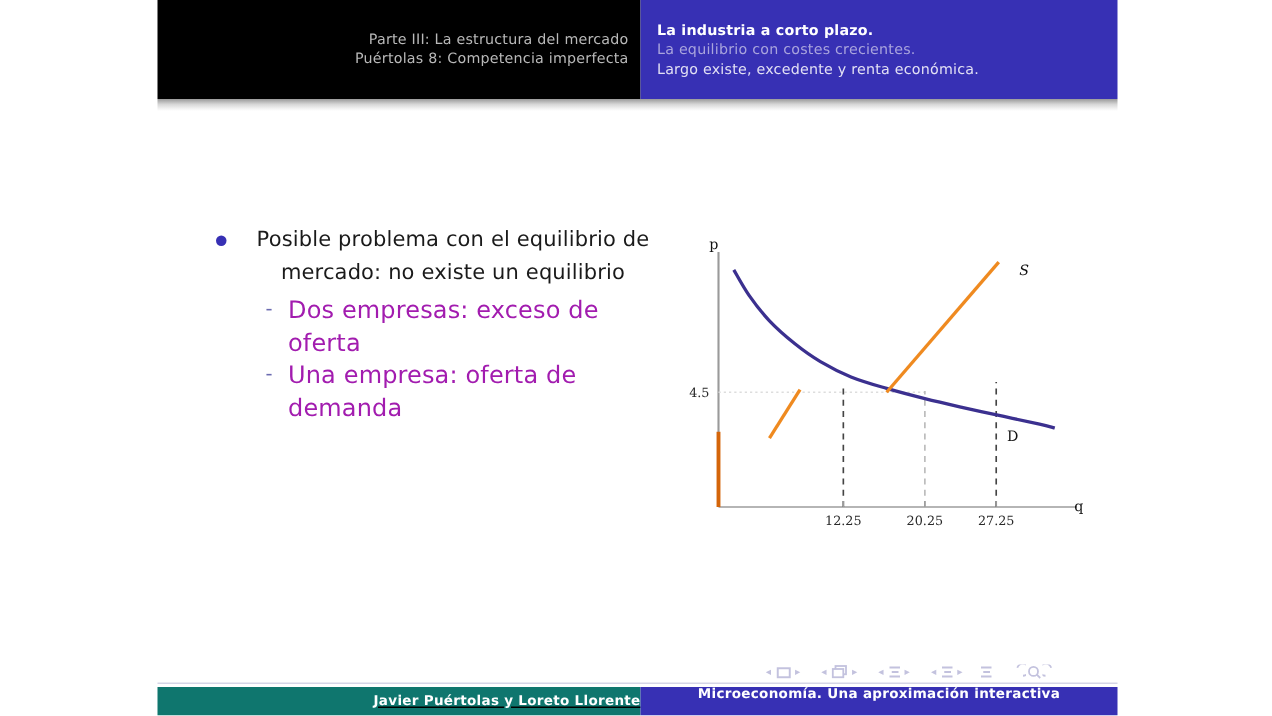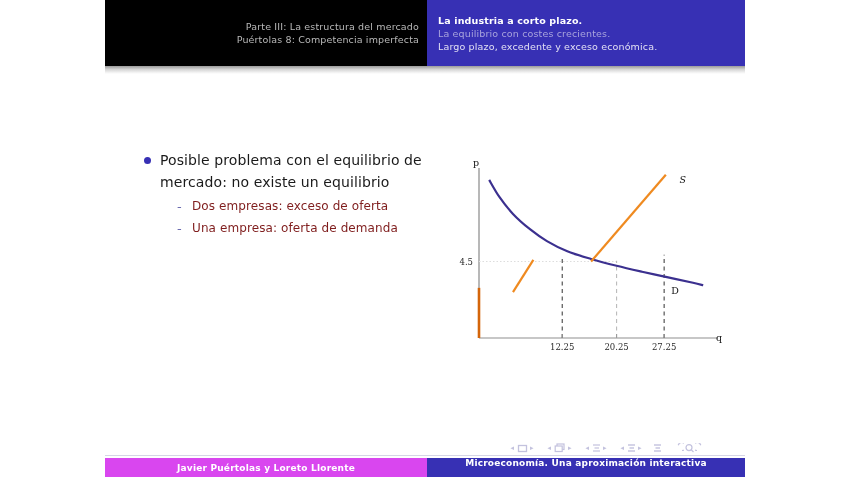--- a/index.html
+++ b/index.html
@@ -84,20 +84,21 @@
   
   #bullet-block {
     position: absolute;
     left: 144px;
     top: 150px;
     width: 300px;
   }
   .bullet-row {
     display: flex;
     align-items: flex-start;
+    text-align: center;
   }
   .bullet-dot {
     width: 7px;
     height: 7px;
     border-radius: 50%;
     background: #3730b4;
     margin-top: 7px;
     margin-right: 9px;
     flex: 0 0 auto;
   }
@@ -116,23 +117,23 @@
     align-items: flex-start;
   }
   .sub-dash {
     color: #6b6bb0;
     font-size: 13px;
     line-height: 21.5px;
     width: 15px;
     flex: 0 0 auto;
   }
   .sub-text {
-    font-size: 12px;
+    font-size: 16px;
     line-height: 21.5px;
-    color: #7f1d1d;
+    color: #a21caf;
     letter-spacing: 0.1px;
   }
 
   
   #chart-figure {
     position: absolute;
     left: 452px;
     top: 148px;
     width: 280px;
     height: 215px;
@@ -172,24 +173,25 @@
     position: absolute;
     left: 105px;
     top: 458px;
     width: 640px;
     height: 19px;
     display: flex;
     flex-direction: row;
   }
   #footer-left {
     width: 322px;
-    background: #d946ef;
+    background: #0f766e;
     display: flex;
     align-items: center;
-    justify-content: center;
+    justify-content: flex-end;
+    text-decoration: underline;
   }
   #footer-left span {
     color: #ffffff;
     font-size: 9px;
     font-weight: bold;
     letter-spacing: 0.2px;
   }
   #footer-right {
     flex: 1;
     background: #3730b4;
@@ -216,21 +218,21 @@
 <body>
 
 <div id="header-bar">
   <div id="header-left">
     <div class="hdr-left-line">Parte III: La estructura del mercado</div>
     <div class="hdr-left-line">Puértolas 8: Competencia imperfecta</div>
   </div>
   <div id="header-right">
     <div class="hdr-right-line current">La industria a corto plazo.</div>
     <div class="hdr-right-line">La equilibrio con costes crecientes.</div>
-    <div class="hdr-right-line bright">Largo plazo, excedente y exceso económica.</div>
+    <div class="hdr-right-line bright">Largo existe, excedente y renta económica.</div>
   </div>
 </div>
 <div id="header-shadow"></div>
 
 <div id="bullet-block">
   <div class="bullet-row">
     <div class="bullet-dot"></div>
     <div class="bullet-text">Posible problema con el equilibrio de mercado: no existe un equilibrio</div>
   </div>
   <div id="sub-list">

